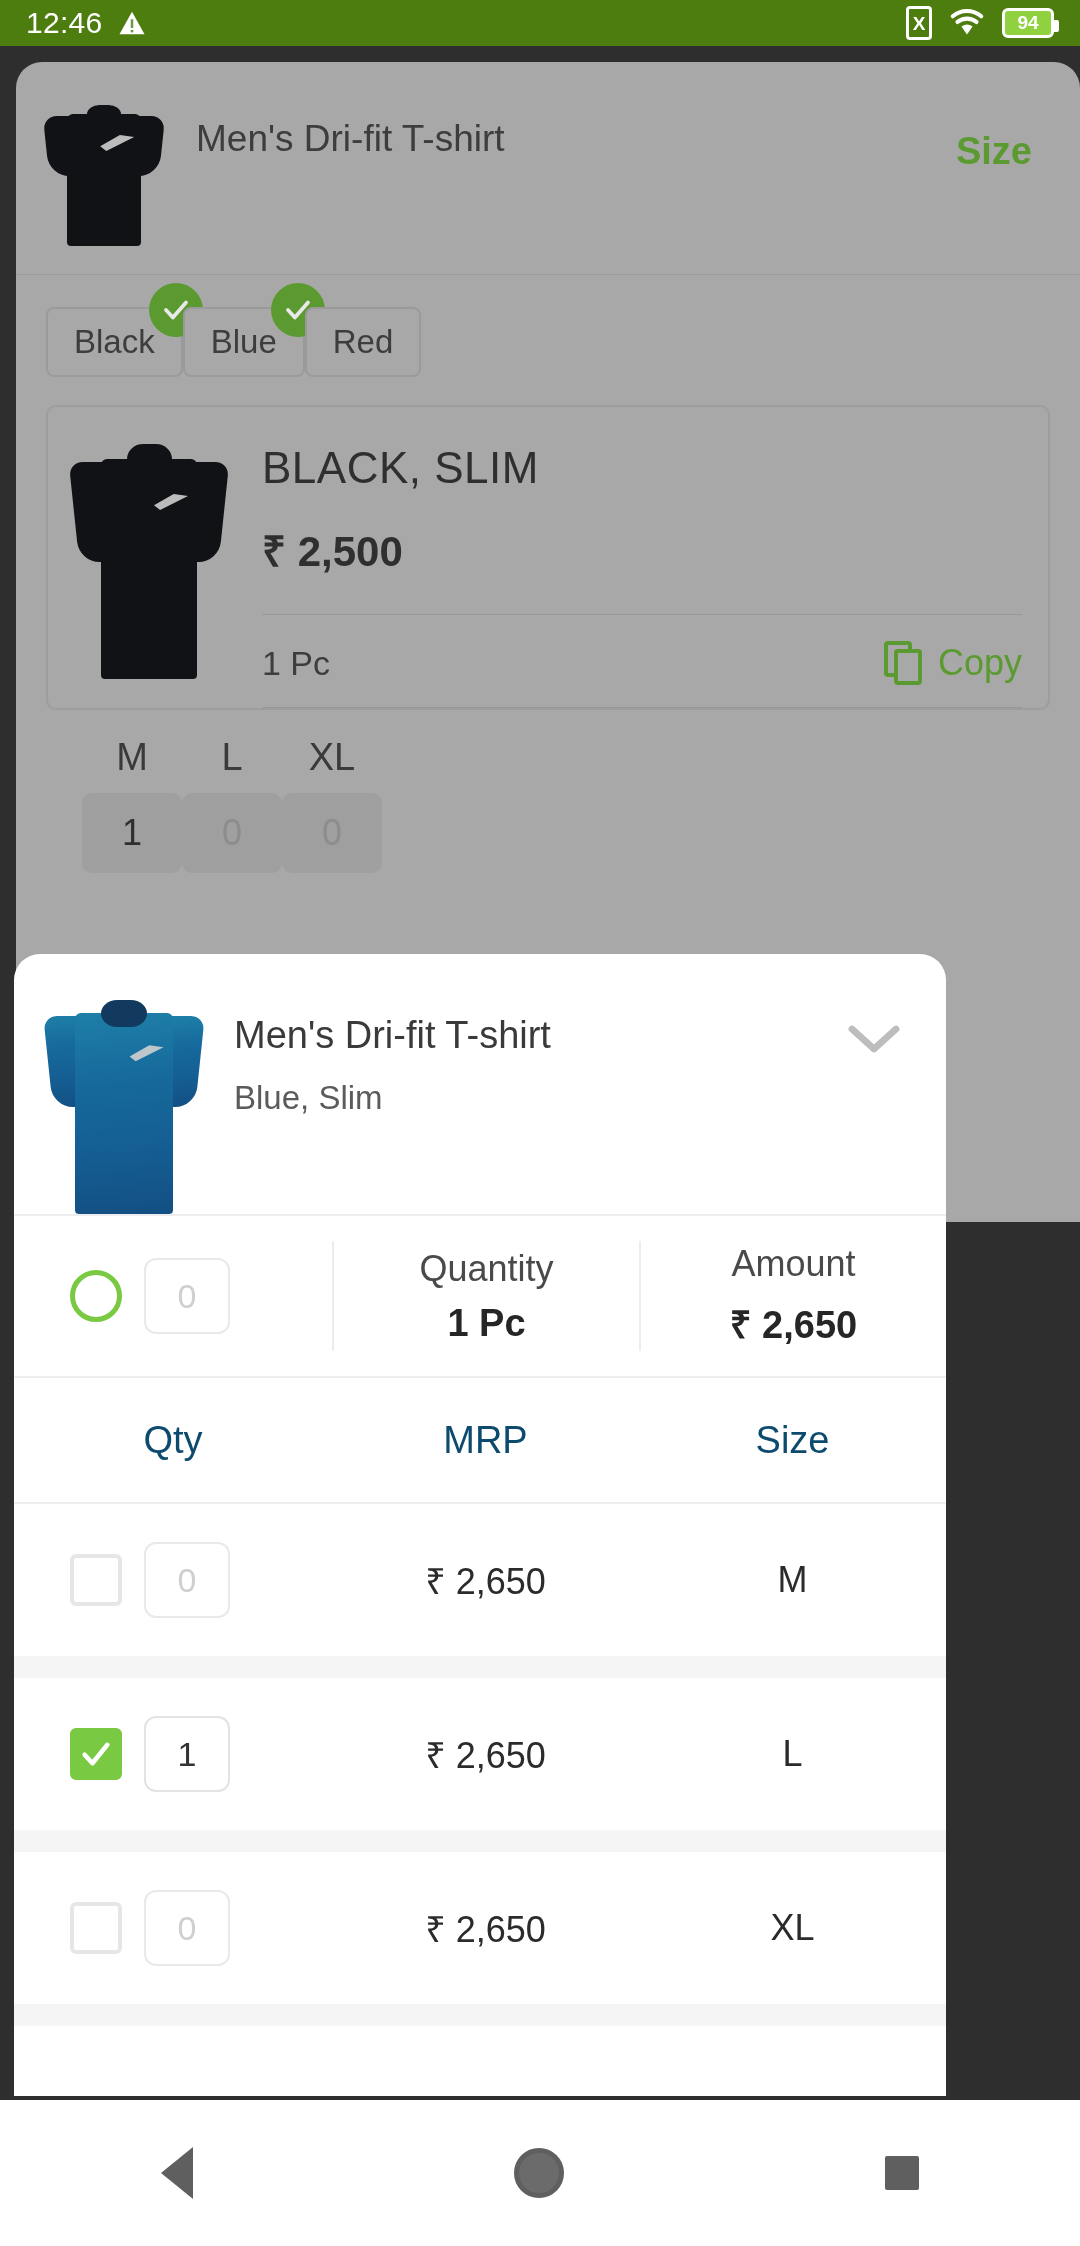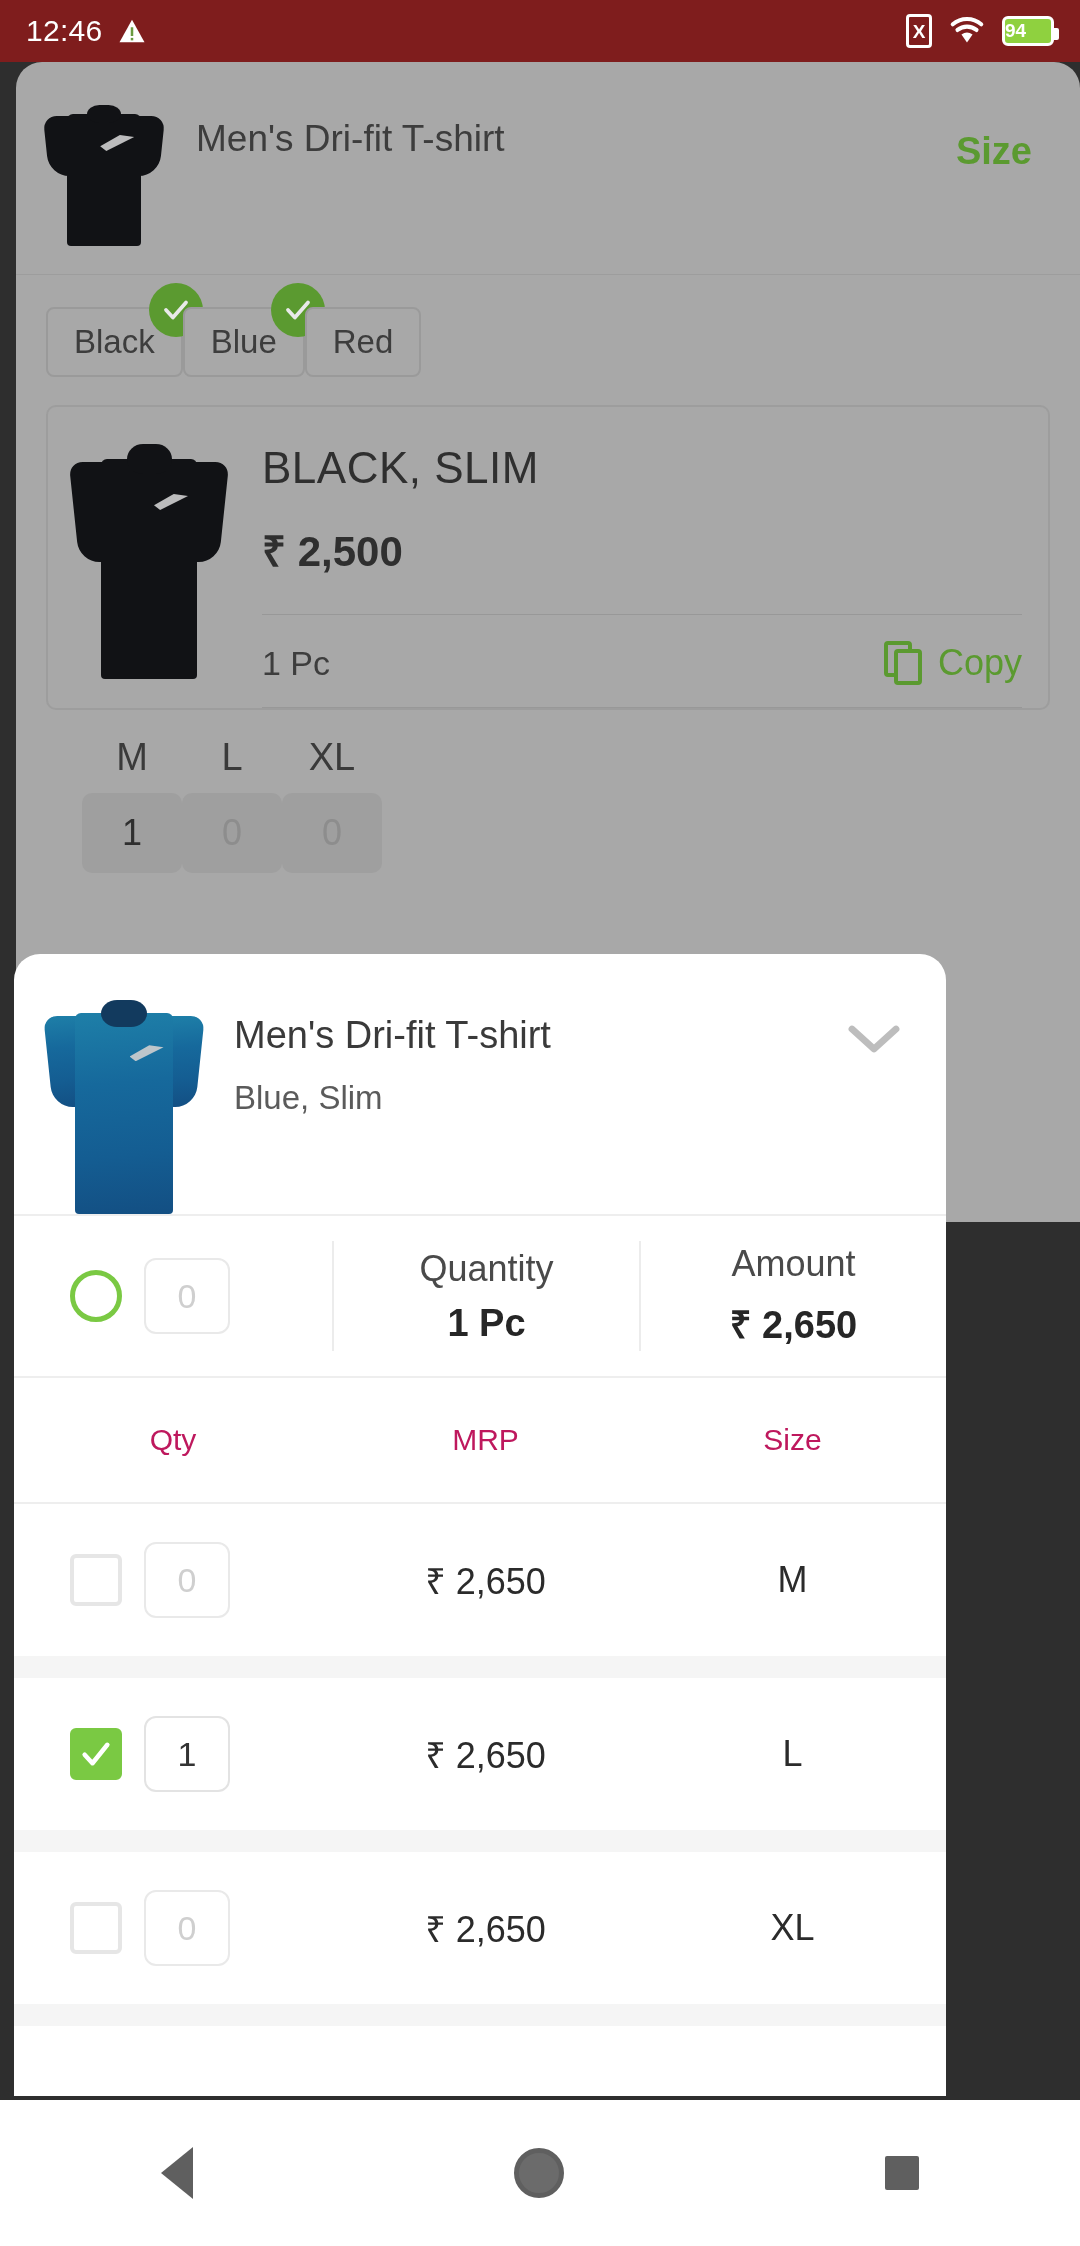--- a/index.html
+++ b/index.html
@@ -6,35 +6,35 @@
   html, body { width:1080px; height:2246px; }
   body {
     font-family:"Liberation Sans", sans-serif;
     background:#2e2e2e;
     overflow:hidden;
     position:relative;
   }
 
   
   .statusbar{
-    position:absolute; top:0; left:0; width:1080px; height:62px;
-    background:#7f1d1d; display:flex; align-items:center;
+    position:absolute; top:0; left:0; width:1080px; height:46px;
+    background:#4d7c0f; display:flex; align-items:center;
     padding:0 26px; color:#fff;
   }
   .status-time{ font-size:30px; letter-spacing:.3px; }
   .warn-icon{ margin-left:14px; display:flex; align-items:center; }
   .status-right{ margin-left:auto; display:flex; align-items:center; gap:16px; }
   .sim-x{
     width:26px; height:34px; border:3px solid #fff; border-radius:4px;
     display:flex; align-items:center; justify-content:center;
     font-size:19px; line-height:1; font-weight:bold;
   }
   .batt{
     width:52px; height:30px; border:3px solid #fff; border-radius:6px;
-    display:flex; align-items:center; position:relative;
+    display:flex; align-items:center; justify-content:center; position:relative;
     background:#8fd13f;
   }
   .batt:after{
     content:""; position:absolute; right:-8px; top:9px;
     width:5px; height:12px; background:#fff; border-radius:0 2px 2px 0;
   }
   .batt span{ font-size:19px; color:#fff; font-weight:bold; }
 
   
   .backdrop{
@@ -164,21 +164,21 @@
     flex:1; text-align:center; border-left:2px solid #ececec; height:110px;
     display:flex; flex-direction:column; justify-content:center; gap:12px;
   }
   .sum-label{ font-size:36px; color:#4a4a4a; }
   .sum-value{ font-size:38px; color:#262626; font-weight:bold; }
 
   .col-head{ display:flex; height:124px; align-items:center; }
   .ch-qty{ width:318px; text-align:center; }
   .ch-mrp{ flex:1; text-align:center; }
   .ch-size{ flex:1; text-align:center; }
-  .col-head span{ font-size:30px; color:#be185d; }
+  .col-head span{ font-size:38px; color:#0c4a6e; }
 
   .trow{ display:flex; align-items:center; height:152px; background:#fff; }
   .t-qty{
     width:318px; display:flex; align-items:center; padding-left:56px; gap:22px;
   }
   .cbox{
     width:52px; height:52px; border:4px solid #e6e6e6; border-radius:6px;
     background:#fff; flex:none;
   }
   .cbox.checked{

